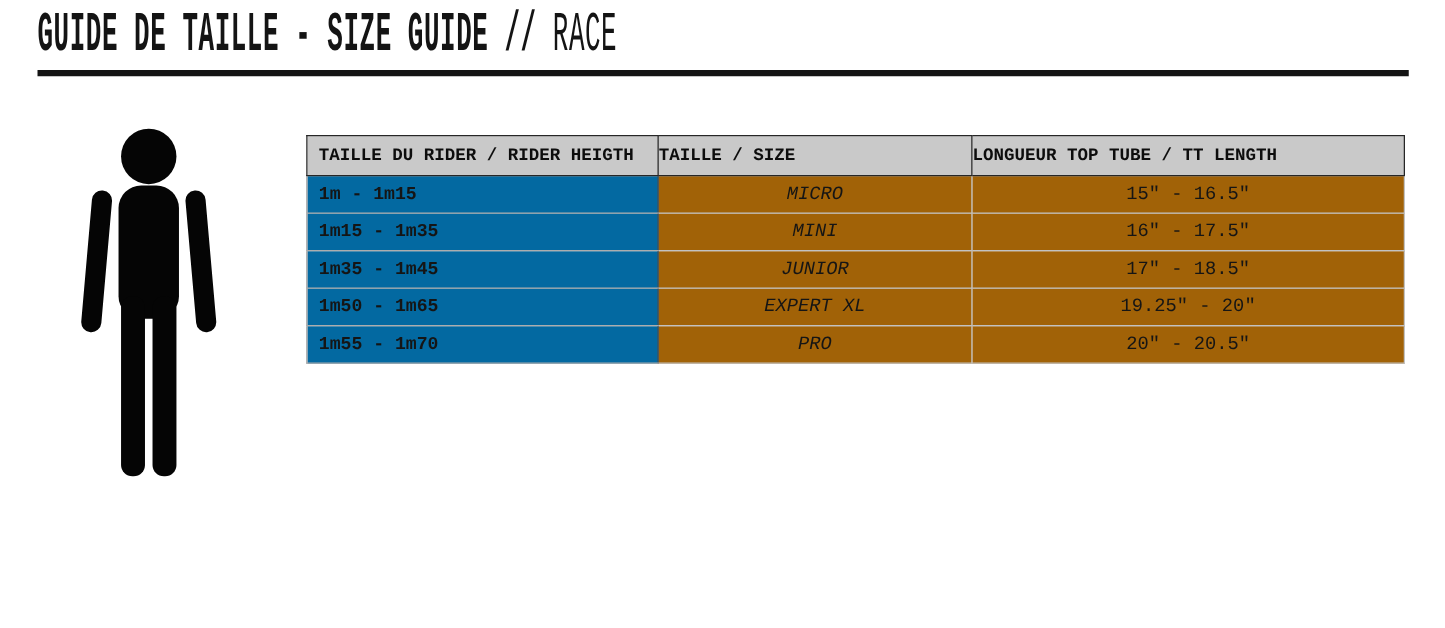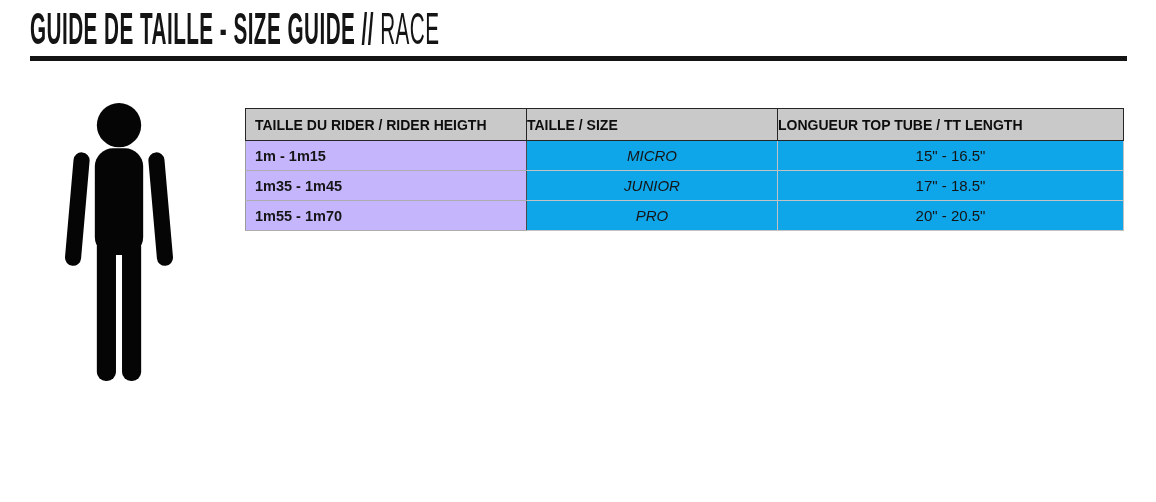--- a/index.html
+++ b/index.html
@@ -5,20 +5,21 @@
   * { margin: 0; padding: 0; box-sizing: border-box; }
   html, body { background: #ffffff; }
   body { font-family: "Liberation Sans", sans-serif; color: #111; }
 
   .page {
     position: relative;
     width: 1156px;
     height: 502px;
     background: #ffffff;
     overflow: hidden;
+    font-family: Liberation Mono, monospace;
   }
 
   
   .title-wrap {
     position: absolute;
     left: 30px;
     top: 6px;
     height: 48px;
     white-space: nowrap;
   }
@@ -73,28 +74,28 @@
     font-weight: 700;
     color: #0d0d0d;
     text-align: left;
     vertical-align: middle;
   }
   .size-table th.left { text-align: left; padding-left: 9px; }
 
   .size-table td {
     height: 30px;
     border: 1px solid #c2c2c2;
-    background: #0ea5e9;
+    background: #a16207;
     font-size: 15px;
     color: #151515;
     text-align: center;
     vertical-align: middle;
   }
   .size-table td.rider {
-    background: #c4b5fd;
+    background: #0369a1;
     border-left: 1px solid #9b9b9b;
     border-right: 1px solid #4a4a4a;
     border-bottom: 1px solid #adadad;
     font-weight: 700;
     font-size: 14.5px;
     text-align: left;
     padding-left: 9px;
   }
   .size-table td.size { font-style: italic; }
 
@@ -145,23 +146,33 @@
         <th>LONGUEUR TOP TUBE / TT LENGTH</th>
       </tr>
     </thead>
     <tbody>
       <tr>
         <td class="rider">1m - 1m15</td>
         <td class="size">MICRO</td>
         <td class="tt">15" - 16.5"</td>
       </tr>
       <tr>
+        <td class="rider">1m15 - 1m35</td>
+        <td class="size">MINI</td>
+        <td class="tt">16" - 17.5"</td>
+      </tr>
+      <tr>
         <td class="rider">1m35 - 1m45</td>
         <td class="size">JUNIOR</td>
         <td class="tt">17" - 18.5"</td>
+      </tr>
+      <tr>
+        <td class="rider">1m50 - 1m65</td>
+        <td class="size">EXPERT XL</td>
+        <td class="tt">19.25" - 20"</td>
       </tr>
       <tr>
         <td class="rider">1m55 - 1m70</td>
         <td class="size">PRO</td>
         <td class="tt">20" - 20.5"</td>
       </tr>
     </tbody>
   </table>
 
   <div class="footer">

